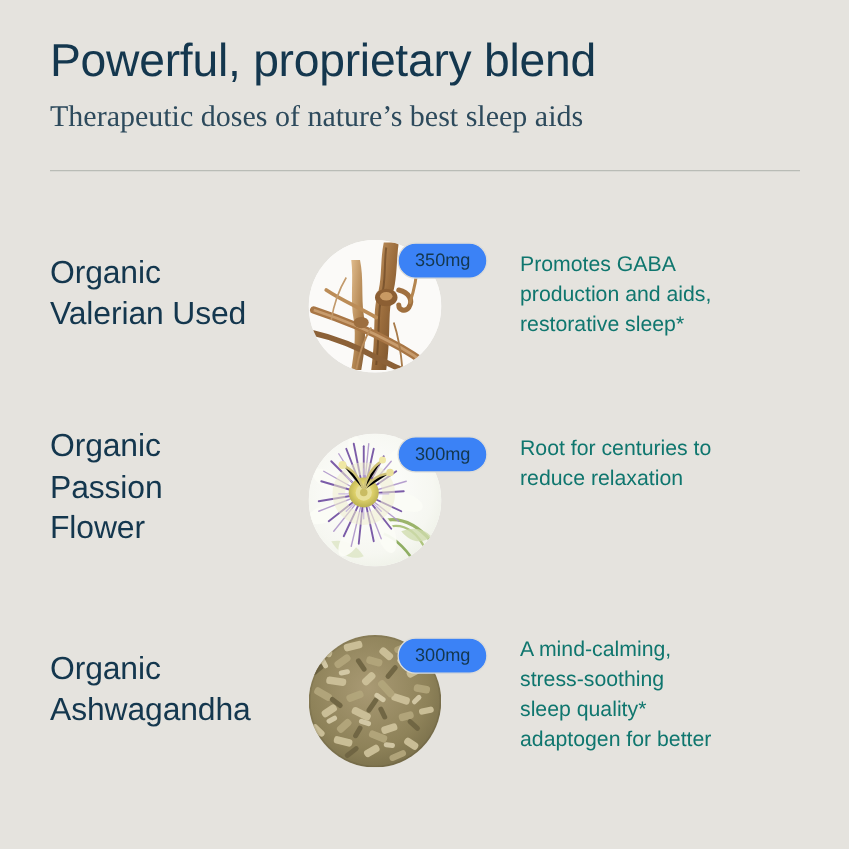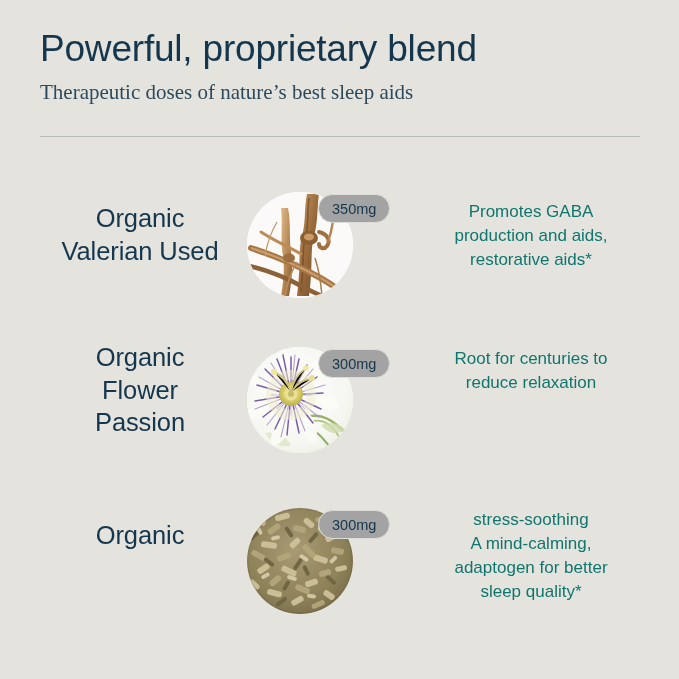--- a/index.html
+++ b/index.html
@@ -33,21 +33,21 @@
     font-size: 37px;
     font-weight: 400;
     letter-spacing: -0.2px;
     color: #14374e;
     line-height: 1.12;
     margin: 0;
     white-space: nowrap;
   }
   .subtitle {
     font-family: "Liberation Serif", serif;
-    font-size: 21px;
+    font-size: 24px;
     font-weight: 400;
     color: #2d4a5c;
     margin: 11px 0 0 0;
     line-height: 1.2;
     white-space: nowrap;
   }
   .divider {
     position: absolute;
     left: 40px;
     top: 136px;
@@ -59,21 +59,20 @@
   
   .rows {
     position: absolute;
     left: 0;
     top: 176px;
     width: 679px;
   }
   .row {
     position: relative;
     height: 155px;
-    text-align: center;
   }
   .row-3 { height: 160px; }
 
   .ing-name {
     position: absolute;
     left: 40px;
     width: 200px;
     font-family: "Liberation Sans", sans-serif;
     font-size: 25.5px;
     font-weight: 400;
@@ -106,21 +105,21 @@
   }
   .circle svg { display: block; width: 106px; height: 106px; }
 
   .badge {
     position: absolute;
     left: 71px;
     top: 2px;
     min-width: 56px;
     height: 29px;
     padding: 0 13px;
-    background: #a3a3a3;
+    background: #3b82f6;
     border: 1px solid #dcdcd8;
     border-radius: 15px;
     display: flex;
     align-items: center;
     justify-content: center;
     font-family: "Liberation Sans", sans-serif;
     font-size: 14.5px;
     font-weight: 400;
     color: #14374e;
     box-sizing: border-box;
@@ -205,29 +204,29 @@
             <path d="M84 10 C86 24 84 36 80 48" stroke="#b08košovat" stroke-width="0" fill="none"></path>
             <path d="M86 12 C88 26 85 38 81 50" stroke="#b4854f" stroke-width="2.4" fill="none" stroke-linecap="round"></path>
           </svg>
         </div>
         <div class="badge">350mg</div>
       </div>
 
       <div class="desc d1">
         <span class="desc-line">Promotes GABA</span>
         <span class="desc-line">production and aids,</span>
-        <span class="desc-line">restorative aids*</span>
+        <span class="desc-line">restorative sleep*</span>
       </div>
     </div>
 
     <div class="row">
       <div class="ing-name n2">
         <span class="desc-line">Organic</span>
+        <span class="desc-line">Passion</span>
         <span class="desc-line">Flower</span>
-        <span class="desc-line">Passion</span>
       </div>
 
       <div class="media">
         <div class="circle">
           <svg viewBox="0 0 106 106" xmlns="http://www.w3.org/2000/svg">
             <defs>
               <radialGradient id="pfbg" cx="45%" cy="42%" r="70%">
                 <stop offset="0%" stop-color="#ffffff"></stop>
                 <stop offset="70%" stop-color="#f6f7f1"></stop>
                 <stop offset="100%" stop-color="#eaeee2"></stop>
@@ -318,20 +317,21 @@
 
       <div class="desc d2">
         <span class="desc-line">Root for centuries to</span>
         <span class="desc-line">reduce relaxation</span>
       </div>
     </div>
 
     <div class="row row-3">
       <div class="ing-name n3">
         <span class="desc-line">Organic</span>
+        <span class="desc-line">Ashwagandha</span>
       </div>
 
       <div class="media m3">
         <div class="circle">
           <svg viewBox="0 0 106 106" xmlns="http://www.w3.org/2000/svg">
             <defs>
               <radialGradient id="awbg" cx="45%" cy="40%" r="75%">
                 <stop offset="0%" stop-color="#a99a74"></stop>
                 <stop offset="60%" stop-color="#8e8259"></stop>
                 <stop offset="100%" stop-color="#6d6442"></stop>
@@ -394,21 +394,21 @@
                 <rect x="8" y="20" width="9" height="4" rx="2" transform="rotate(62 12 22)"></rect>
               </g>
             </g>
             <circle cx="53" cy="53" r="53" fill="none" stroke="#000" stroke-opacity="0.07" stroke-width="3"></circle>
           </svg>
         </div>
         <div class="badge">300mg</div>
       </div>
 
       <div class="desc d3">
+        <span class="desc-line">A mind-calming,</span>
         <span class="desc-line">stress-soothing</span>
-        <span class="desc-line">A mind-calming,</span>
+        <span class="desc-line">sleep quality*</span>
         <span class="desc-line">adaptogen for better</span>
-        <span class="desc-line">sleep quality*</span>
       </div>
     </div>
 
   </div>
 </div>
 
 </body></html>

